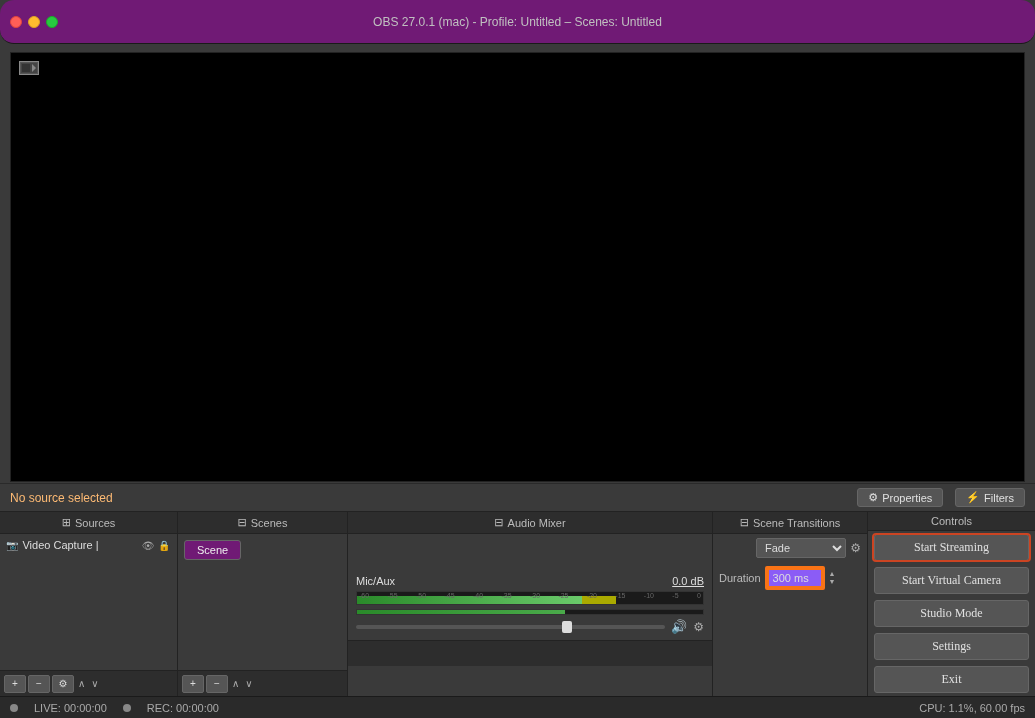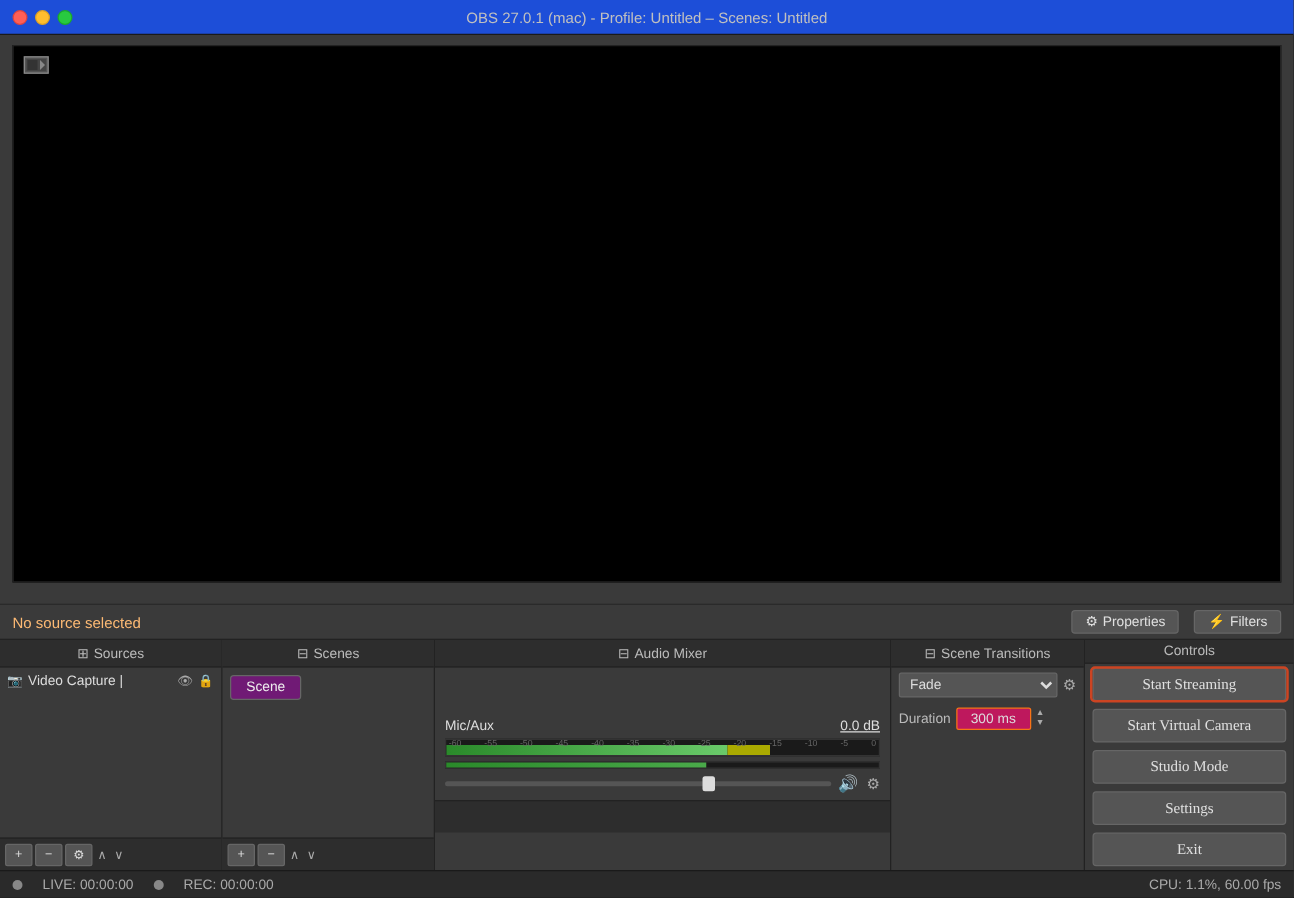--- a/index.html
+++ b/index.html
@@ -9,27 +9,28 @@
       background: #3a3a3a;
       font-family: -apple-system, BlinkMacSystemFont, 'Helvetica Neue', Arial, sans-serif;
       font-size: 12px;
       color: #e0e0e0;
       overflow: hidden;
       position: relative;
     }
 
     
     .title-bar {
-      height: 28px;
-      background: #1d4ed8;
+      height: 44px;
+      background: #701a75;
       display: flex;
       align-items: center;
       justify-content: center;
       position: relative;
       border-bottom: 1px solid #1a1a1a;
+      border-radius: 14px;
     }
     .traffic-lights {
       position: absolute;
       left: 10px;
       display: flex;
       gap: 6px;
       align-items: center;
     }
     .traffic-light {
       width: 12px;
@@ -297,45 +298,46 @@
       gap: 4px;
     }
     .transition-select {
       flex: 1;
       background: #555;
       border: 1px solid #666;
       color: #ddd;
       font-size: 11px;
       padding: 2px 4px;
       border-radius: 2px;
+      margin-left: 37px;
     }
     .transition-gear {
       font-size: 12px;
       color: #aaa;
       cursor: pointer;
     }
     .duration-row {
       display: flex;
       align-items: center;
       padding: 4px 6px;
       gap: 4px;
     }
     .duration-label {
       font-size: 11px;
       color: #bbb;
     }
     .duration-input {
-      background: #be185d;
-      border: 1px solid #f97316;
+      background: #8b5cf6;
+      border: 4px solid #f97316;
       color: #ddd;
       font-size: 11px;
       padding: 2px 4px;
       border-radius: 2px;
       width: 60px;
-      text-align: center;
+      text-align: left;
     }
     .spinner-btns {
       display: flex;
       flex-direction: column;
     }
     .spinner-btn {
       font-size: 7px;
       color: #aaa;
       cursor: pointer;
       line-height: 1.2;

